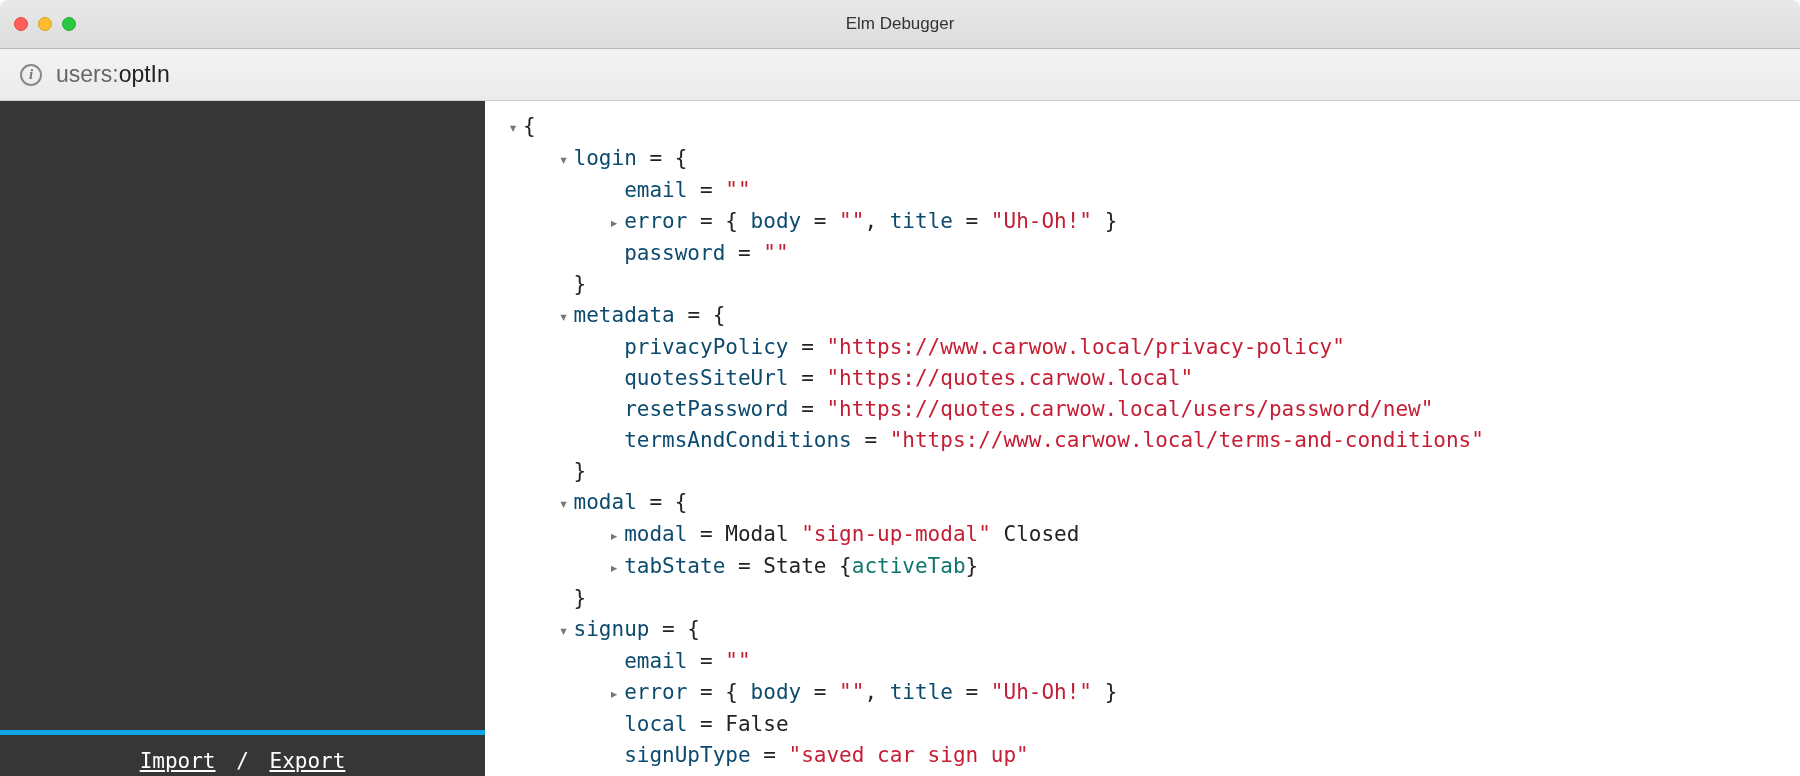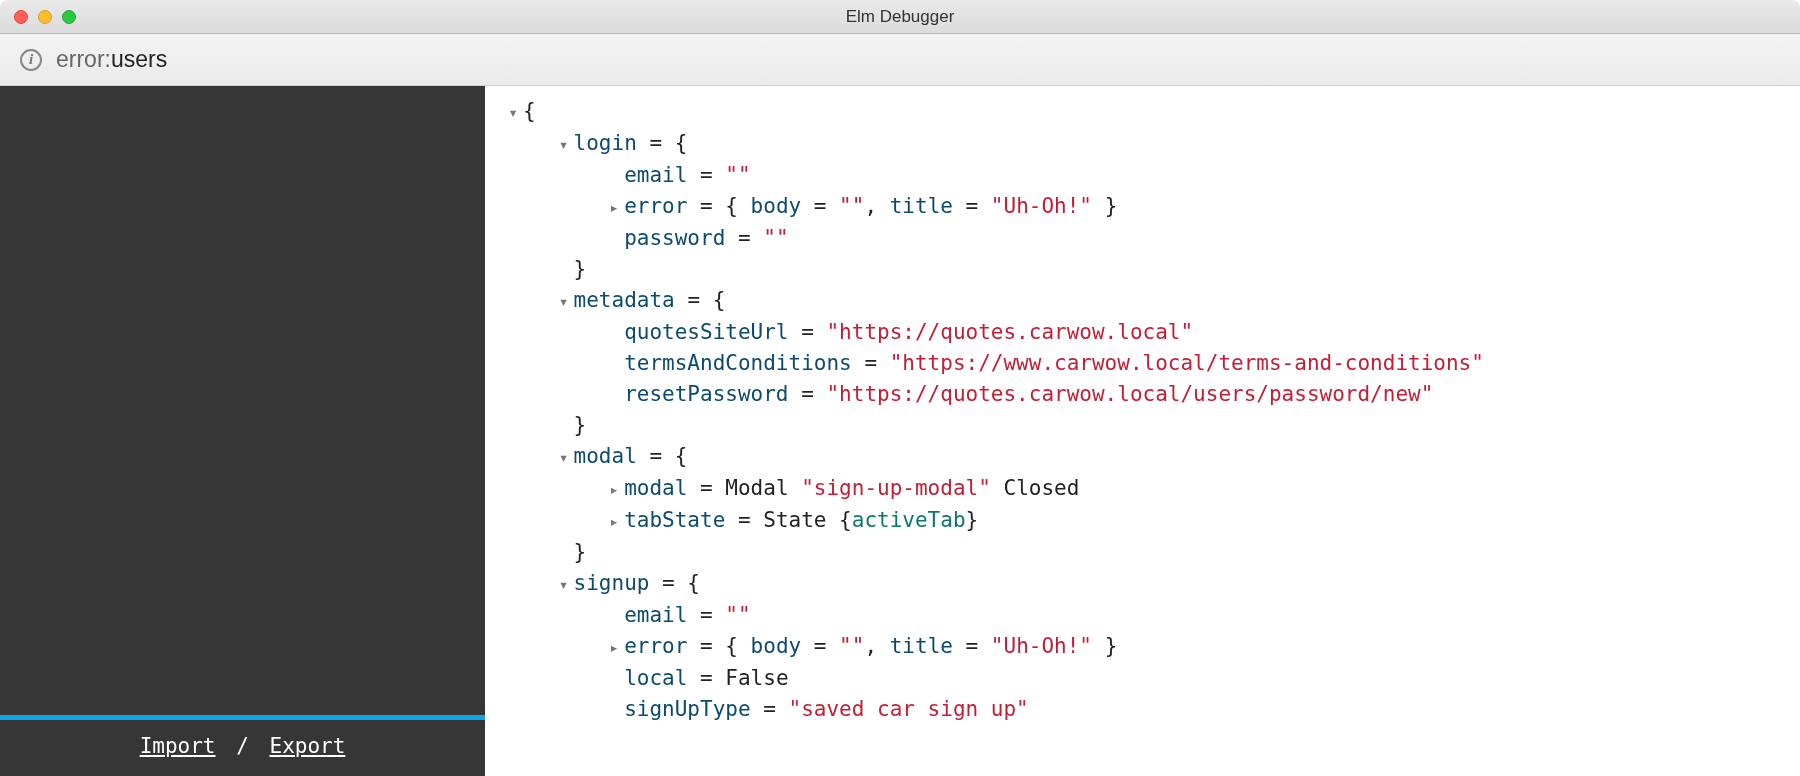--- a/index.html
+++ b/index.html
@@ -7,21 +7,21 @@
     margin: 0; padding: 0;
     width: 1800px; height: 776px;
     font-family: -apple-system, BlinkMacSystemFont, "Segoe UI", Helvetica, Arial, sans-serif;
     overflow: hidden;
     background: #fff;
     font-size: 17px;
   }
 
   
   .titlebar {
-    height: 34px;
+    height: 49px;
     background: linear-gradient(#e9e9e9, #dcdcdc);
     border-bottom: 1px solid #b9b9b9;
     display: flex;
     align-items: center;
     position: relative;
     border-top-left-radius: 8px;
     border-top-right-radius: 8px;
   }
   .traffic-lights {
     display: flex;
@@ -135,21 +135,21 @@
     <span class="tl-close"></span>
     <span class="tl-min"></span>
     <span class="tl-max"></span>
   </div>
   <div class="window-title">Elm Debugger</div>
 </div>
 
 <div class="urlbar">
   <span class="url-info-icon">i</span>
   <span>
-    <span class="url-host">error:</span><span class="url-path">users</span>
+    <span class="url-host">users:</span><span class="url-path">optIn</span>
   </span>
 </div>
 
 <div class="body-area">
 
   <div class="sidebar">
     <div class="sidebar-footer">
       <a>Import</a>
       <span class="sep">/</span>
       <a>Export</a>
@@ -167,26 +167,27 @@
 
       <div class="tree-row">        <span class="tw closed"></span><span class="tok-key">error</span><span class="tok-punc"> = { </span><span class="tok-key">body</span><span class="tok-punc"> = </span><span class="tok-str">""</span><span class="tok-punc">, </span><span class="tok-key">title</span><span class="tok-punc"> = </span><span class="tok-str">"Uh-Oh!"</span><span class="tok-punc"> }</span></div>
 
       <div class="tree-row">        <span class="tw none"></span><span class="tok-key">password</span><span class="tok-punc"> = </span><span class="tok-str">""</span></div>
 
 
       <div class="tree-row">    <span class="tw none"></span><span class="tok-punc">}</span></div>
 
       <div class="tree-row">    <span class="tw open"></span><span class="tok-key">metadata</span><span class="tok-punc"> = {</span></div>
 
+      <div class="tree-row">        <span class="tw none"></span><span class="tok-key">privacyPolicy</span><span class="tok-punc"> = </span><span class="tok-str">"https://www.carwow.local/privacy-policy"</span></div>
 
       <div class="tree-row">        <span class="tw none"></span><span class="tok-key">quotesSiteUrl</span><span class="tok-punc"> = </span><span class="tok-str">"https://quotes.carwow.local"</span></div>
 
+      <div class="tree-row">        <span class="tw none"></span><span class="tok-key">resetPassword</span><span class="tok-punc"> = </span><span class="tok-str">"https://quotes.carwow.local/users/password/new"</span></div>
+
       <div class="tree-row">        <span class="tw none"></span><span class="tok-key">termsAndConditions</span><span class="tok-punc"> = </span><span class="tok-str">"https://www.carwow.local/terms-and-conditions"</span></div>
-
-      <div class="tree-row">        <span class="tw none"></span><span class="tok-key">resetPassword</span><span class="tok-punc"> = </span><span class="tok-str">"https://quotes.carwow.local/users/password/new"</span></div>
 
       <div class="tree-row">    <span class="tw none"></span><span class="tok-punc">}</span></div>
 
       <div class="tree-row">    <span class="tw open"></span><span class="tok-key">modal</span><span class="tok-punc"> = {</span></div>
 
       <div class="tree-row">        <span class="tw closed"></span><span class="tok-key">modal</span><span class="tok-punc"> = </span><span class="tok-val">Modal</span><span> </span><span class="tok-str">"sign-up-modal"</span><span> </span><span class="tok-val">Closed</span></div>
 
       <div class="tree-row">        <span class="tw closed"></span><span class="tok-key">tabState</span><span class="tok-punc"> = </span><span class="tok-val">State</span><span class="tok-punc"> {</span><span class="tok-inner">activeTab</span><span class="tok-punc">}</span></div>
 
       <div class="tree-row">    <span class="tw none"></span><span class="tok-punc">}</span></div>

